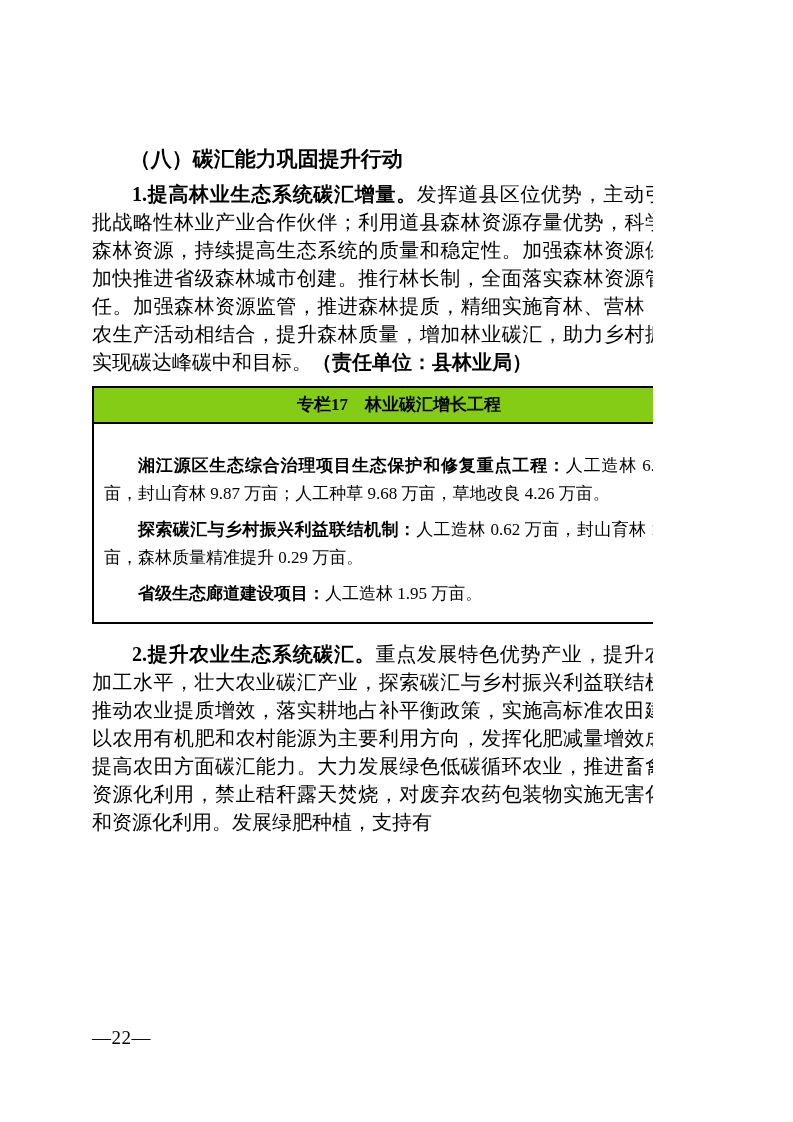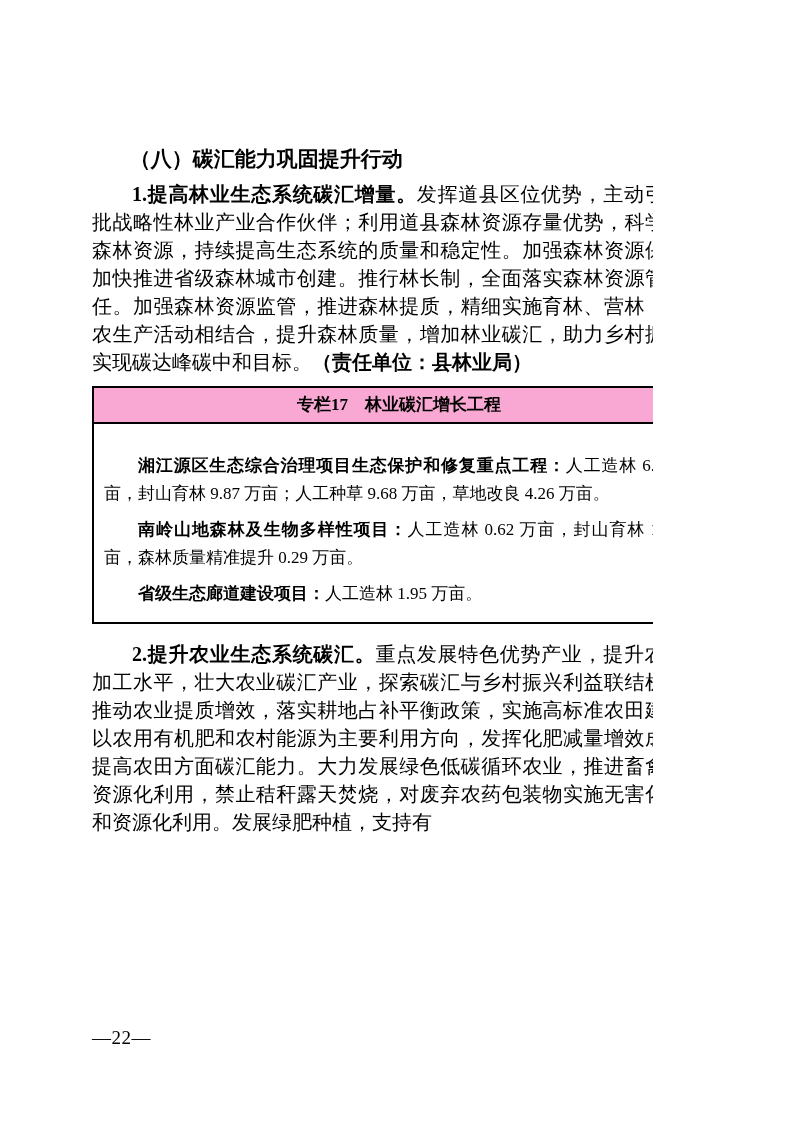--- a/index.html
+++ b/index.html
@@ -32,21 +32,21 @@
     text-indent: 2em;
   }
   .para .lead { font-weight: bold; }
   .para .resp { font-weight: bold; }
   .column-box {
     border: 2px solid #000000;
     margin-top: 10px;
     margin-bottom: 16px;
   }
   .column-box-header {
-    background: #f9a8d4;
+    background: #84cc16;
     border-bottom: 2px solid #000000;
     text-align: center;
     font-weight: bold;
     font-size: 17px;
     line-height: 34px;
   }
   .column-box-body {
     padding: 20px 10px 14px 10px;
     font-size: 17px;
     line-height: 28px;
@@ -74,21 +74,21 @@
   <div class="content">
 
     <div class="section-heading">（八）碳汇能力巩固提升行动</div>
 
     <p class="para"><span class="lead">1.提高林业生态系统碳汇增量。</span><span>发挥道县区位优势，主动引入一批战略性林业产业合作伙伴；利用道县森林资源存量优势，科学经营森林资源，持续提高生态系统的质量和稳定性。加强森林资源保护，加快推进省级森林城市创建。推行林长制，全面落实森林资源管护责任。加强森林资源监管，推进森林提质，精细实施育林、营林，与林农生产活动相结合，提升森林质量，增加林业碳汇，助力乡村振兴、实现碳达峰碳中和目标。</span><span class="resp">（责任单位：县林业局）</span></p>
 
     <div class="column-box">
       <div class="column-box-header">专栏17　林业碳汇增长工程</div>
       <div class="column-box-body">
         <p class="box-item"><span class="box-item-label">湘江源区生态综合治理项目生态保护和修复重点工程：</span><span>人工造林 6.08 万亩，封山育林 9.87 万亩；人工种草 9.68 万亩，草地改良 4.26 万亩。</span></p>
-        <p class="box-item"><span class="box-item-label">南岭山地森林及生物多样性项目：</span><span>人工造林 0.62 万亩，封山育林 1.0 万亩，森林质量精准提升 0.29 万亩。</span></p>
+        <p class="box-item"><span class="box-item-label">探索碳汇与乡村振兴利益联结机制：</span><span>人工造林 0.62 万亩，封山育林 1.0 万亩，森林质量精准提升 0.29 万亩。</span></p>
         <p class="box-item"><span class="box-item-label">省级生态廊道建设项目：</span><span>人工造林 1.95 万亩。</span></p>
       </div>
     </div>
 
     <p class="para"><span class="lead">2.提升农业生态系统碳汇。</span><span>重点发展特色优势产业，提升农产品加工水平，壮大农业碳汇产业，探索碳汇与乡村振兴利益联结机制。推动农业提质增效，落实耕地占补平衡政策，实施高标准农田建设，以农用有机肥和农村能源为主要利用方向，发挥化肥减量增效成果，提高农田方面碳汇能力。大力发展绿色低碳循环农业，推进畜禽粪污资源化利用，禁止秸秆露天焚烧，对废弃农药包装物实施无害化处理和资源化利用。发展绿肥种植，支持有</span></p>
 
   </div>
 
   <div class="page-footer">—22—</div>
 </div>

